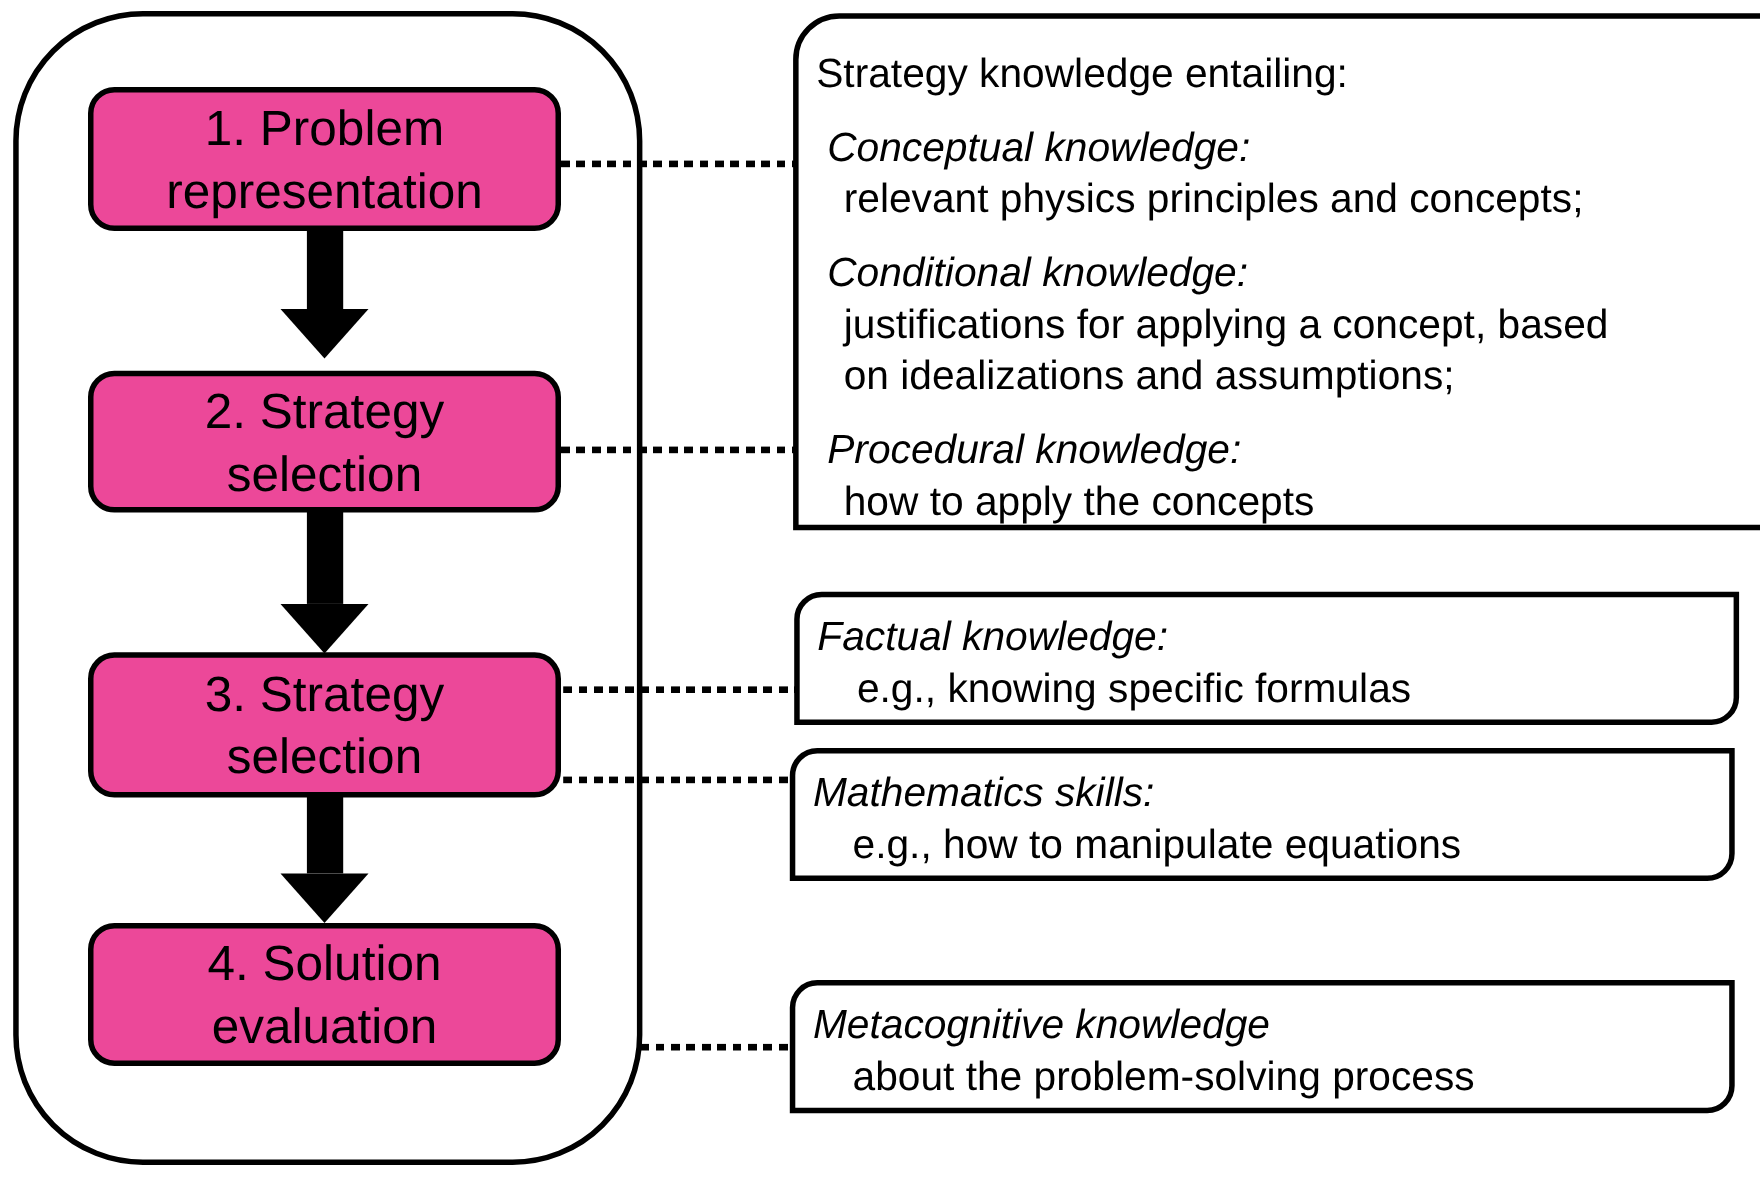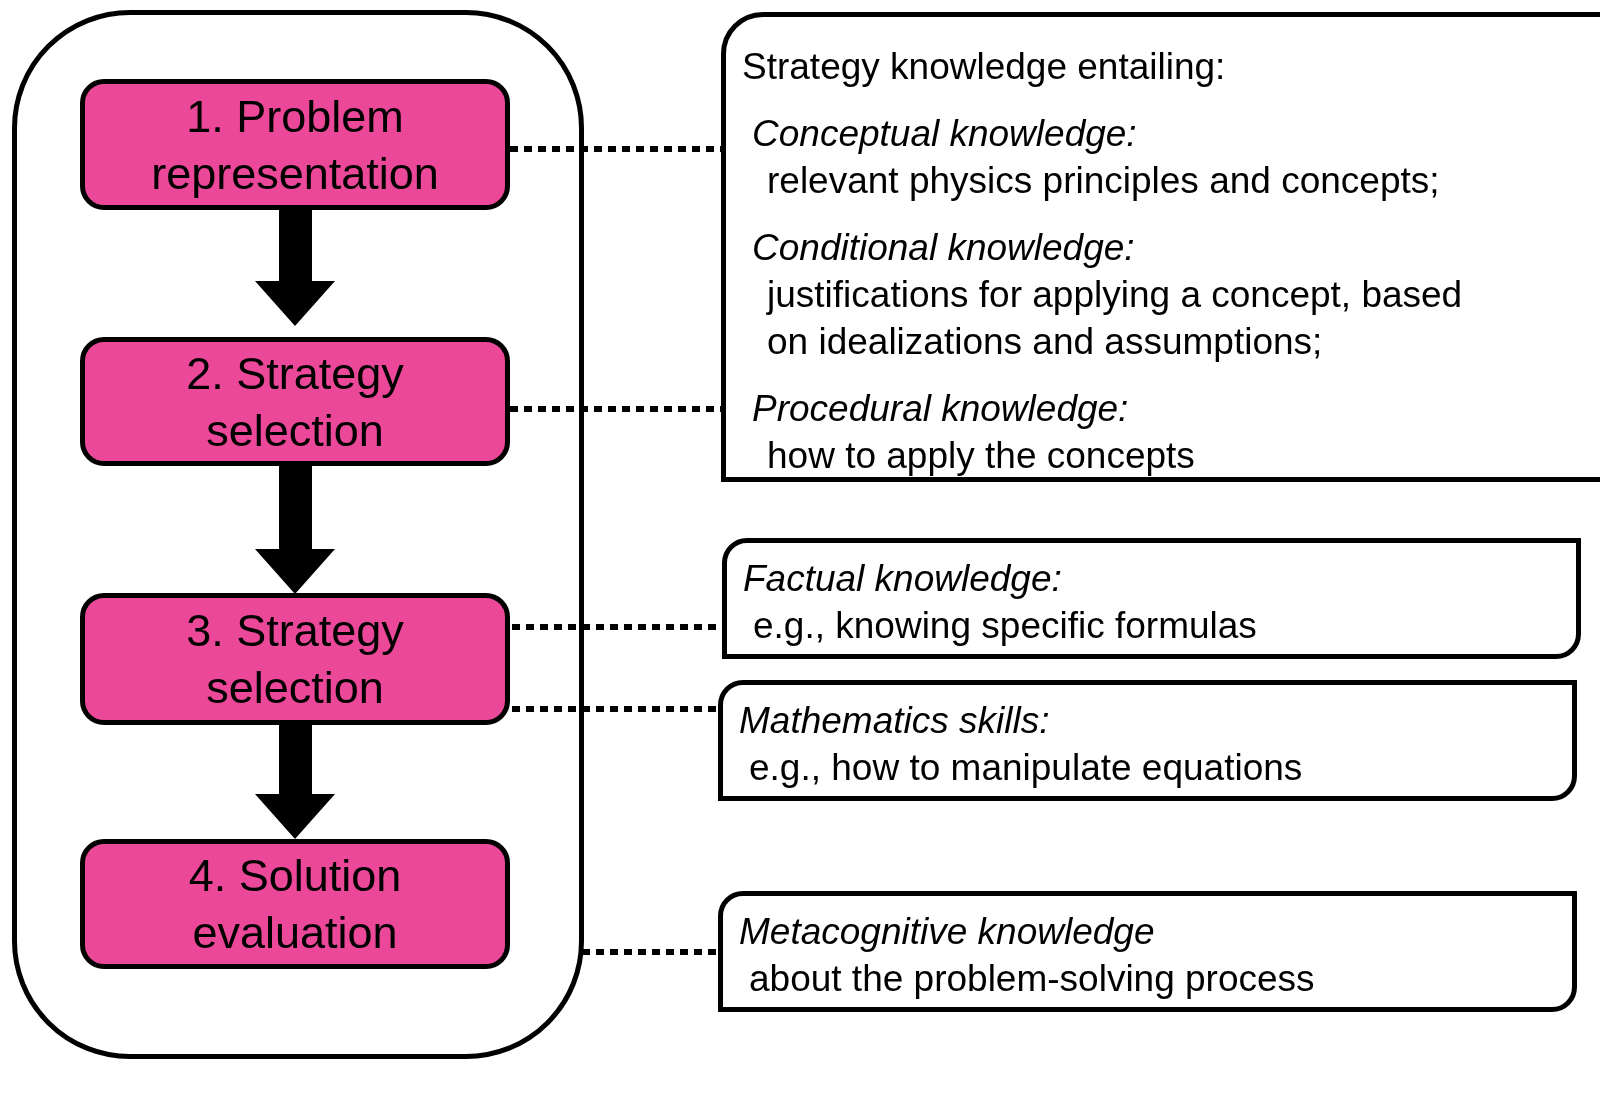--- a/index.html
+++ b/index.html
@@ -55,21 +55,21 @@
     padding:12px 16px 11px 16px;
   }
   .kb-factual{left:722px;top:538px;}
   .kb-math{left:718px;top:680px;}
   .kb-meta{left:718px;top:891px;}
   .kb-title{font-size:37px;line-height:47px;font-style:normal;}
   .kb-group{margin-top:20px;}
   .kb-heading{font-size:37px;line-height:47px;font-style:italic;margin-left:10px;}
   .kb-small .kb-heading{margin-left:0;}
   .kb-body{font-size:37px;line-height:47px;margin-left:25px;}
-  .kb-small .kb-body{margin-left:10px;}
+  .kb-small .kb-body{margin-left:36px;}
 </style>
 </head>
 <body>
 
 <div class="canvas">
 
   <div class="outer-container"></div>
 
   <div class="connector" style="left:510px;top:146px;width:240px;"></div>
   <div class="connector" style="left:510px;top:406px;width:240px;"></div>

